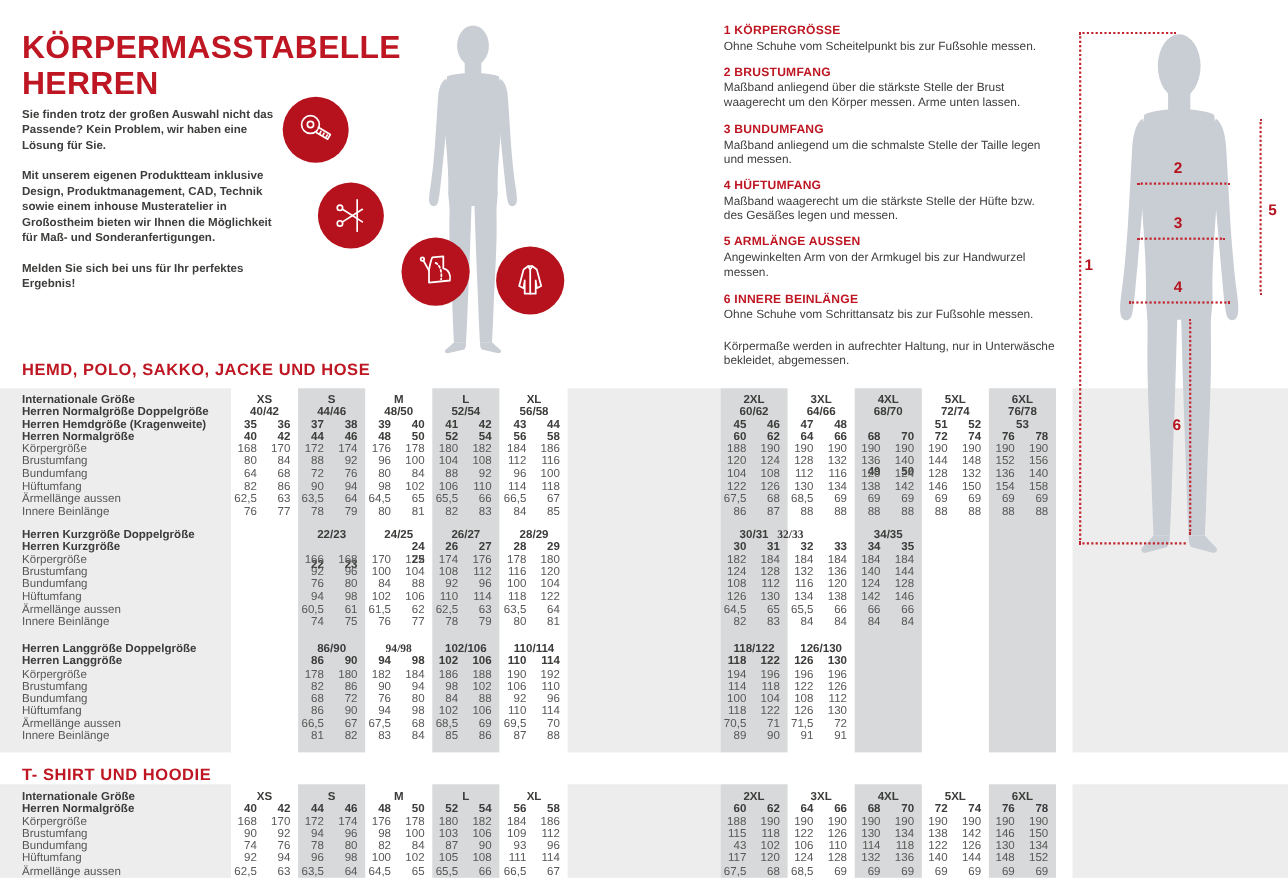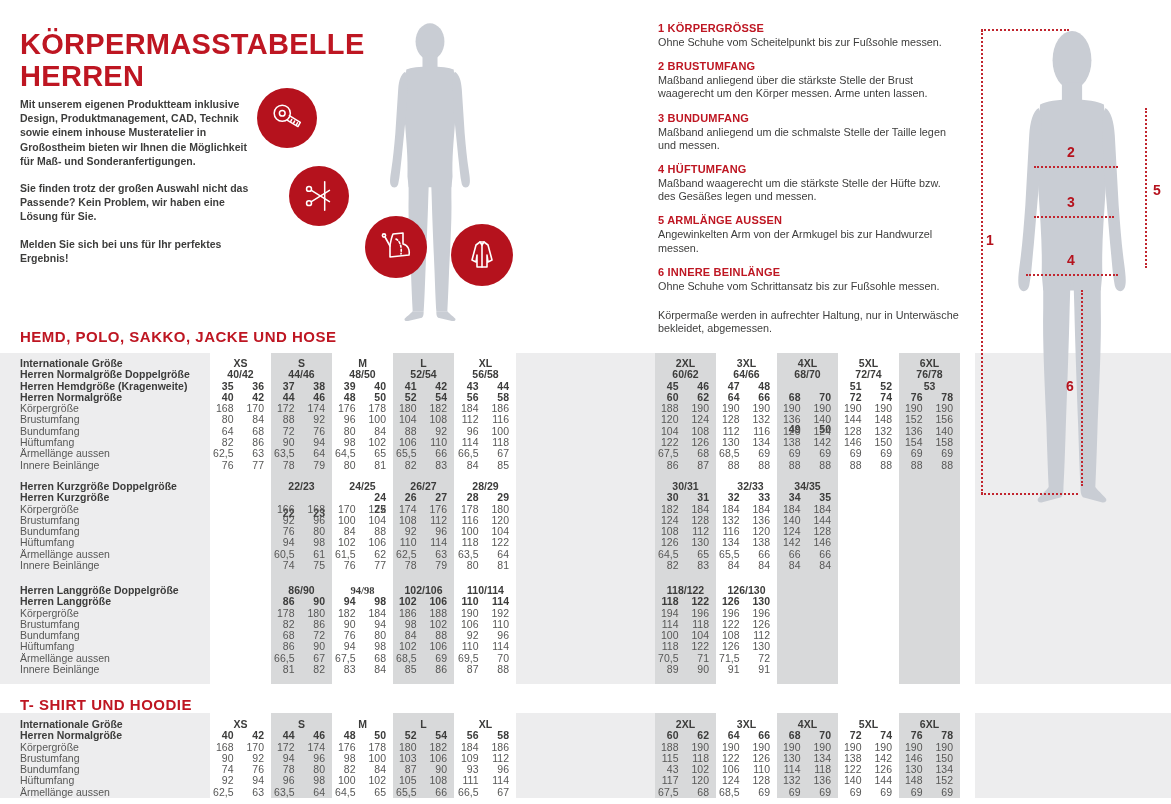--- a/index.html
+++ b/index.html
@@ -44,22 +44,22 @@
 </head>
 <body>
 
 <div id="page">
 
   <div class="title">
     <div>KÖRPERMASSTABELLE</div>
     <div>HERREN</div>
   </div>
   <div class="intro">
+    <p>Sie finden trotz der großen Auswahl nicht das Passende? Kein Problem, wir haben eine Lösung für Sie.</p>
     <p>Mit unserem eigenen Produktteam inklusive Design, Produktmanagement, CAD, Technik sowie einem inhouse Musteratelier in Großostheim bieten wir Ihnen die Möglichkeit für Maß- und Sonderanfertigungen.</p>
-    <p>Sie finden trotz der großen Auswahl nicht das Passende? Kein Problem, wir haben eine Lösung für Sie.</p>
     <p>Melden Sie sich bei uns für Ihr perfektes Ergebnis!</p>
   </div>
 
   <div class="sil" style="left:378px;top:20px;width:104px;height:302px;">
     <svg width="104" height="302" viewBox="0 0 180 560" preserveAspectRatio="none">
       <g class="bod">
         <ellipse cx="90" cy="40" rx="25" ry="34"></ellipse>
         <rect x="77" y="66" width="26" height="22"></rect>
         <path d="M49,92 C62,84 118,84 131,92 C134,120 136,160 133,195 C131,225 128,255 129,290 L127,310 L53,310 L51,290 C52,255 49,225 47,195 C44,160 46,120 49,92 Z"></path>
         <path d="M47,96 C40,100 36,112 35,128 L30,210 C28,235 26,258 23,278 C21,292 20,300 22,306 C25,313 33,312 35,304 C38,290 39,272 41,255 L49,170 C50,150 51,120 51,104 Z"></path>
@@ -513,21 +513,21 @@
         </div>
       </div>
     <div class="tsec" id="t1s1" style="top:128px;">
         <div class="trow b">
           <span class="tlabel">Herren Kurzgröße Doppelgröße</span>
           <span class="tgroup c" style="left: 271px;">22/23</span>
           <span class="tgroup c" style="left: 332px;">24/25</span>
           <span class="tgroup c" style="left: 393px;">26/27</span>
           <span class="tgroup c" style="left: 455px;">28/29</span>
           <span class="tgroup c" style="left: 655px;">30/31</span>
-          <span class="tgroup c" style="left: 720px;">32/33</span>
+          <span class="tgroup c" style="left: 688px; font-family: Liberation Serif, serif;">32/33</span>
           <span class="tgroup c" style="left: 777px;">34/35</span>
         </div>
         <div class="trow b">
           <span class="tlabel">Herren Kurzgröße</span>
           <span class="tgroup" style="left: 271px; margin-top: 16px;">
             <span class="tv">22</span>
             <span class="tv">23</span>
           </span>
           <span class="tgroup" style="left: 332px; flex-direction: column;">
             <span class="tv">24</span>

